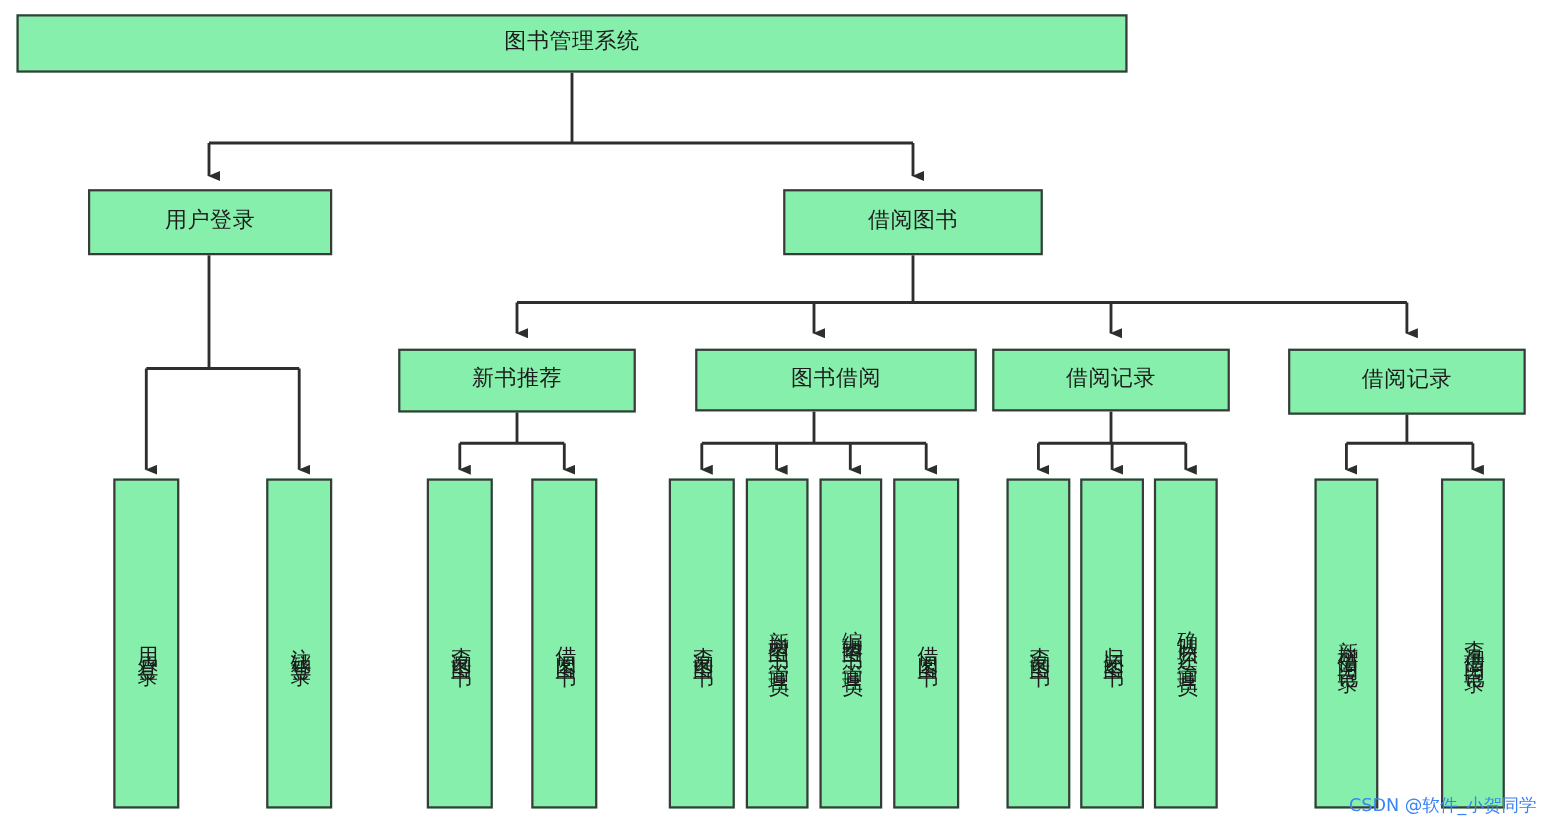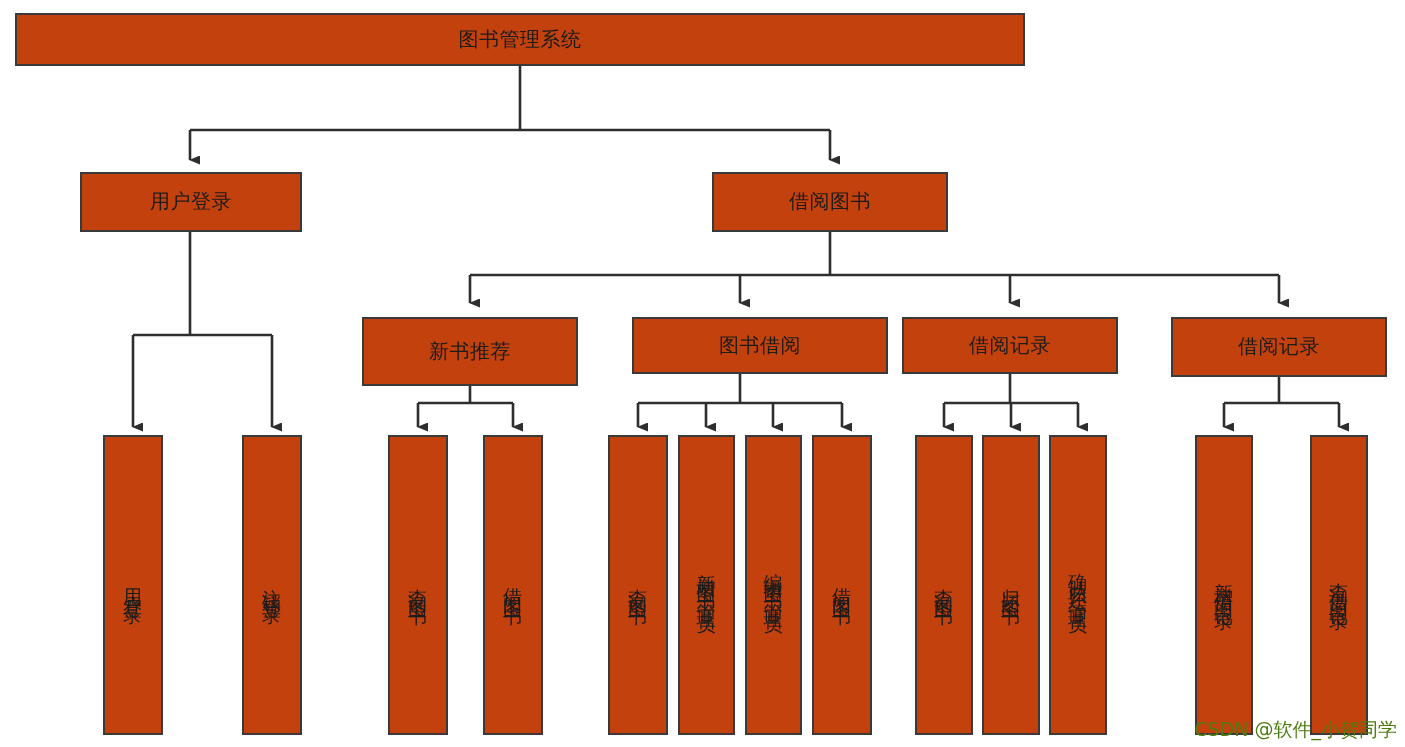--- a/index.html
+++ b/index.html
@@ -24,25 +24,26 @@
     left: 0;
     top: 0;
     width: 1405px;
     height: 747px;
     pointer-events: none;
   }
   .node {
     position: absolute;
     box-sizing: border-box;
     border: 2px solid #3a3a3a;
-    background: #c2410c;
+    background: #86efac;
     display: flex;
     align-items: center;
     justify-content: center;
     text-align: center;
+    font-family: Liberation Mono, monospace;
   }
   .node .node-label {
     display: block;
     font-size: 20px;
     line-height: 1.18;
     color: #1c1c1c;
     letter-spacing: 0.5px;
     white-space: nowrap;
   }
   
@@ -62,22 +63,22 @@
     line-height: 1.0;
     letter-spacing: 6px;
     font-size: 19px;
     white-space: normal;
     max-height: 100%;
   }
   #watermark {
     position: absolute;
     right: 8px;
     bottom: 4px;
-    font-size: 19px;
-    color: #4d7c0f;
+    font-size: 16px;
+    color: #3b82f6;
     white-space: nowrap;
     user-select: none;
   }
 </style>
 </head>
 <body>
 
 <div id="diagram-root">
 
   <svg id="edge-layer" viewBox="0 0 1405 747" xmlns="http://www.w3.org/2000/svg">
@@ -135,21 +136,21 @@
   </div>
 
   <div class="node horiz" style="left:80px; top:172px; width:222px; height:60px;">
     <span class="node-label">用户登录</span>
   </div>
 
   <div class="node horiz" style="left:712px; top:172px; width:236px; height:60px;">
     <span class="node-label">借阅图书</span>
   </div>
 
-  <div class="node horiz" style="left:362px; top:317px; width:216px; height:69px;">
+  <div class="node horiz" style="left:362px; top:317px; width:216px; height:58px;">
     <span class="node-label">新书推荐</span>
   </div>
 
   <div class="node horiz" style="left:632px; top:317px; width:256px; height:57px;">
     <span class="node-label">图书借阅</span>
   </div>
 
   <div class="node horiz" style="left:902px; top:317px; width:216px; height:57px;">
     <span class="node-label">借阅记录</span>
   </div>

